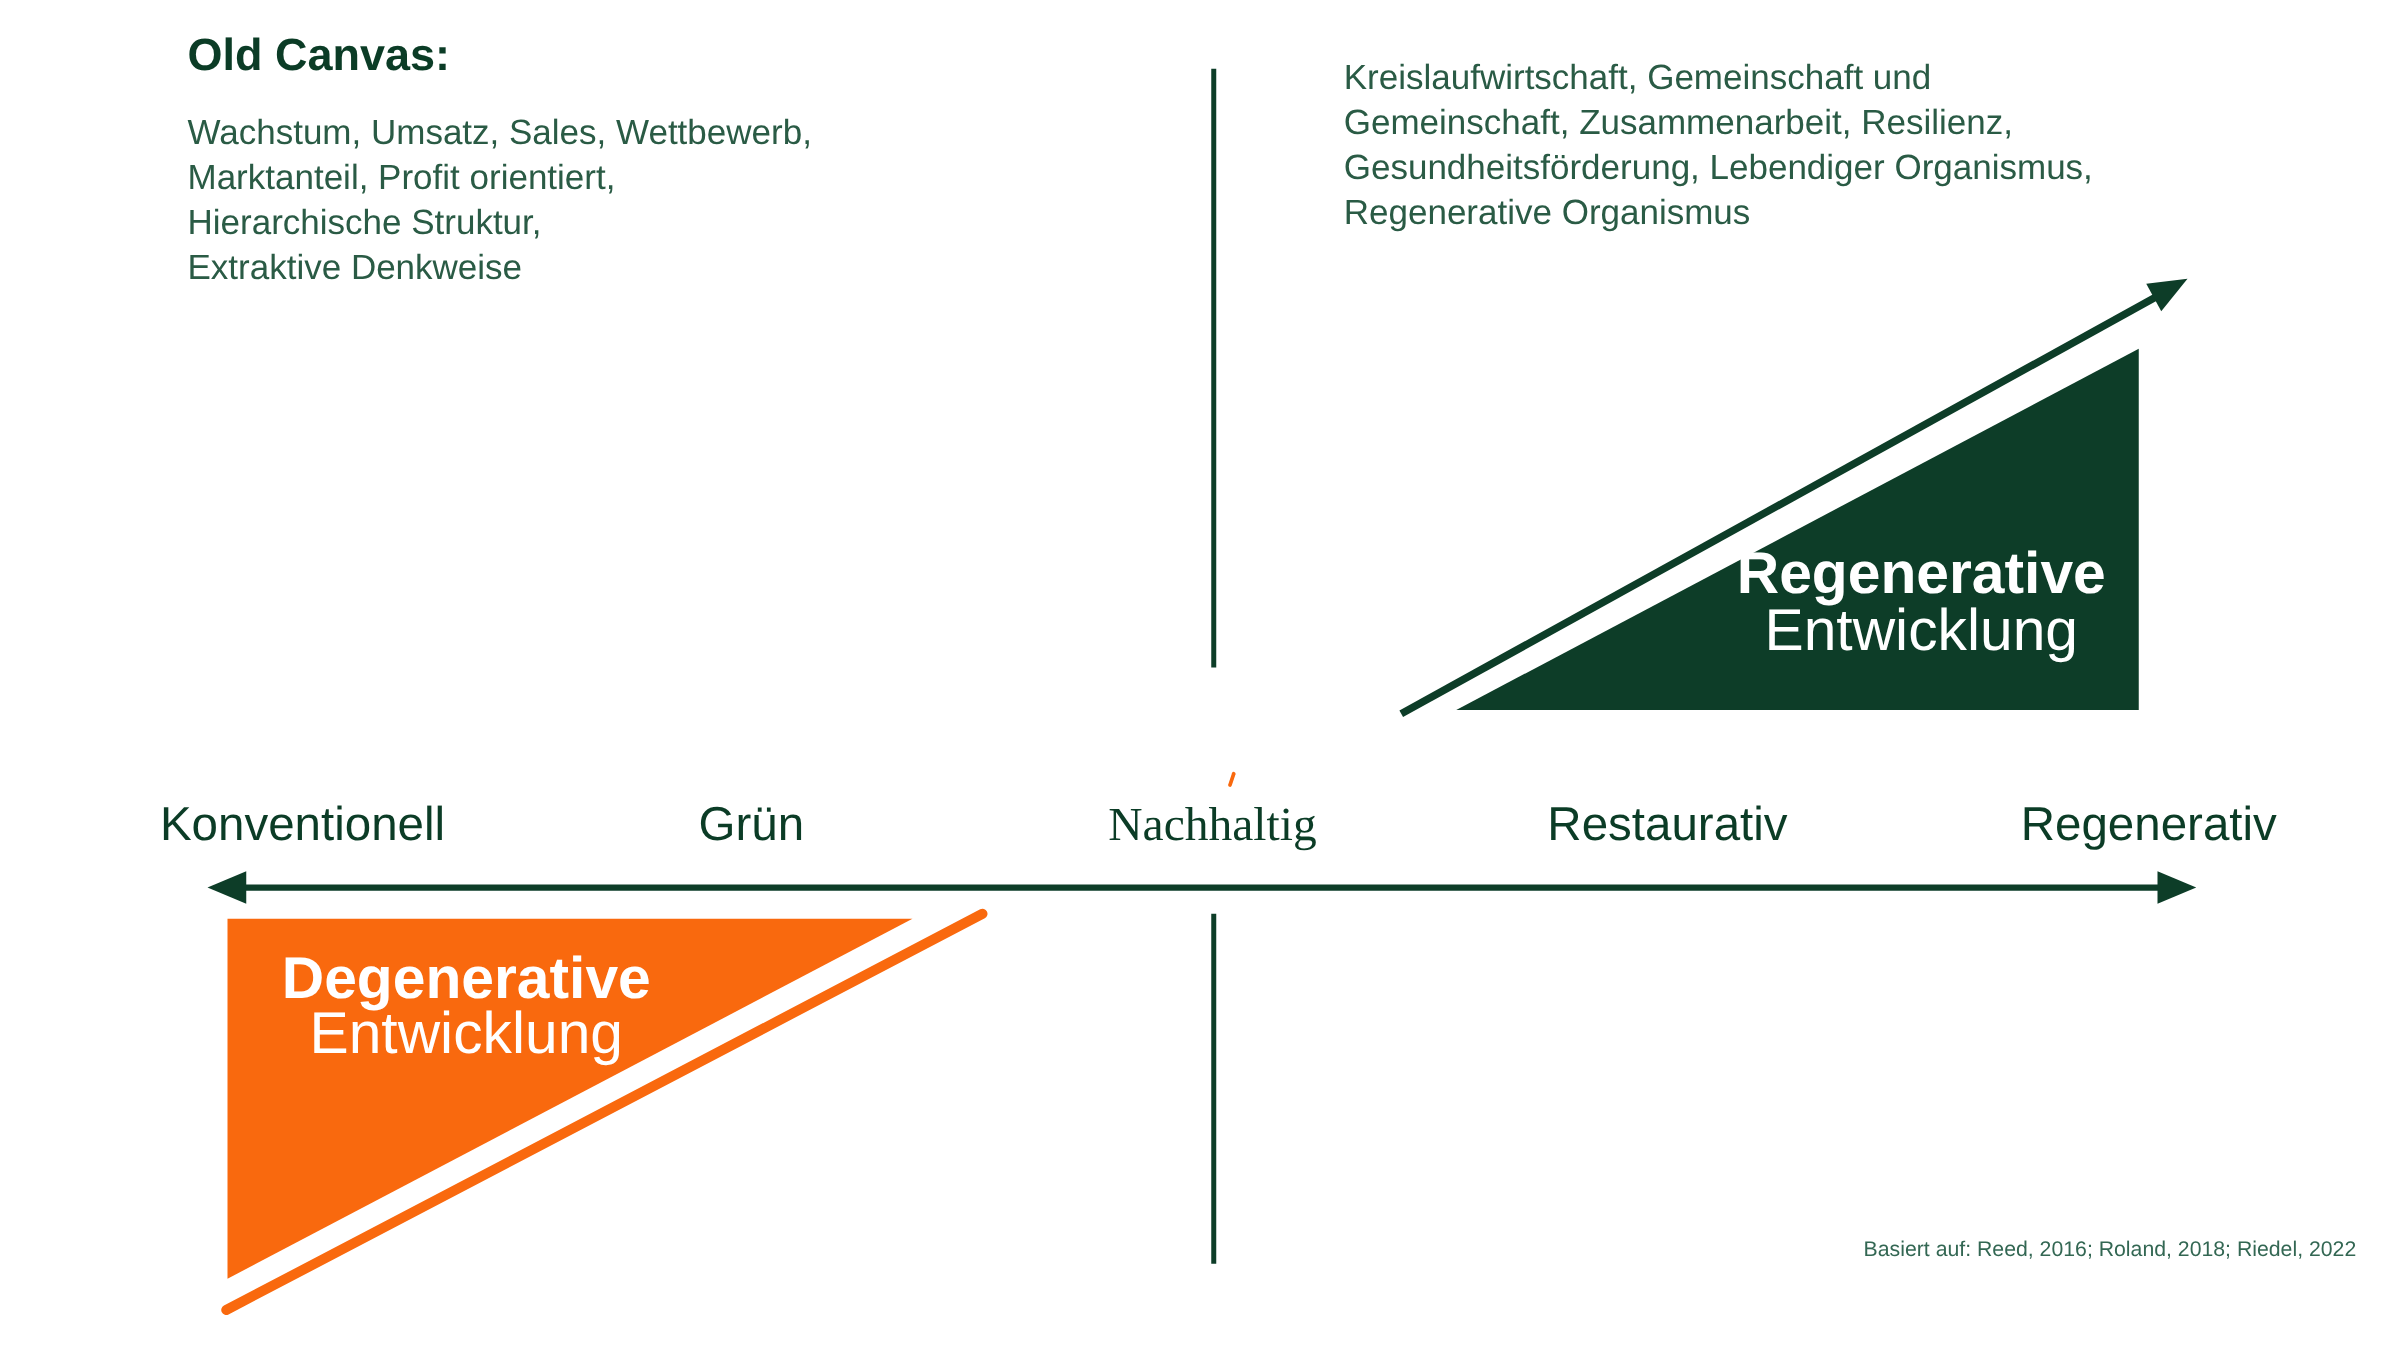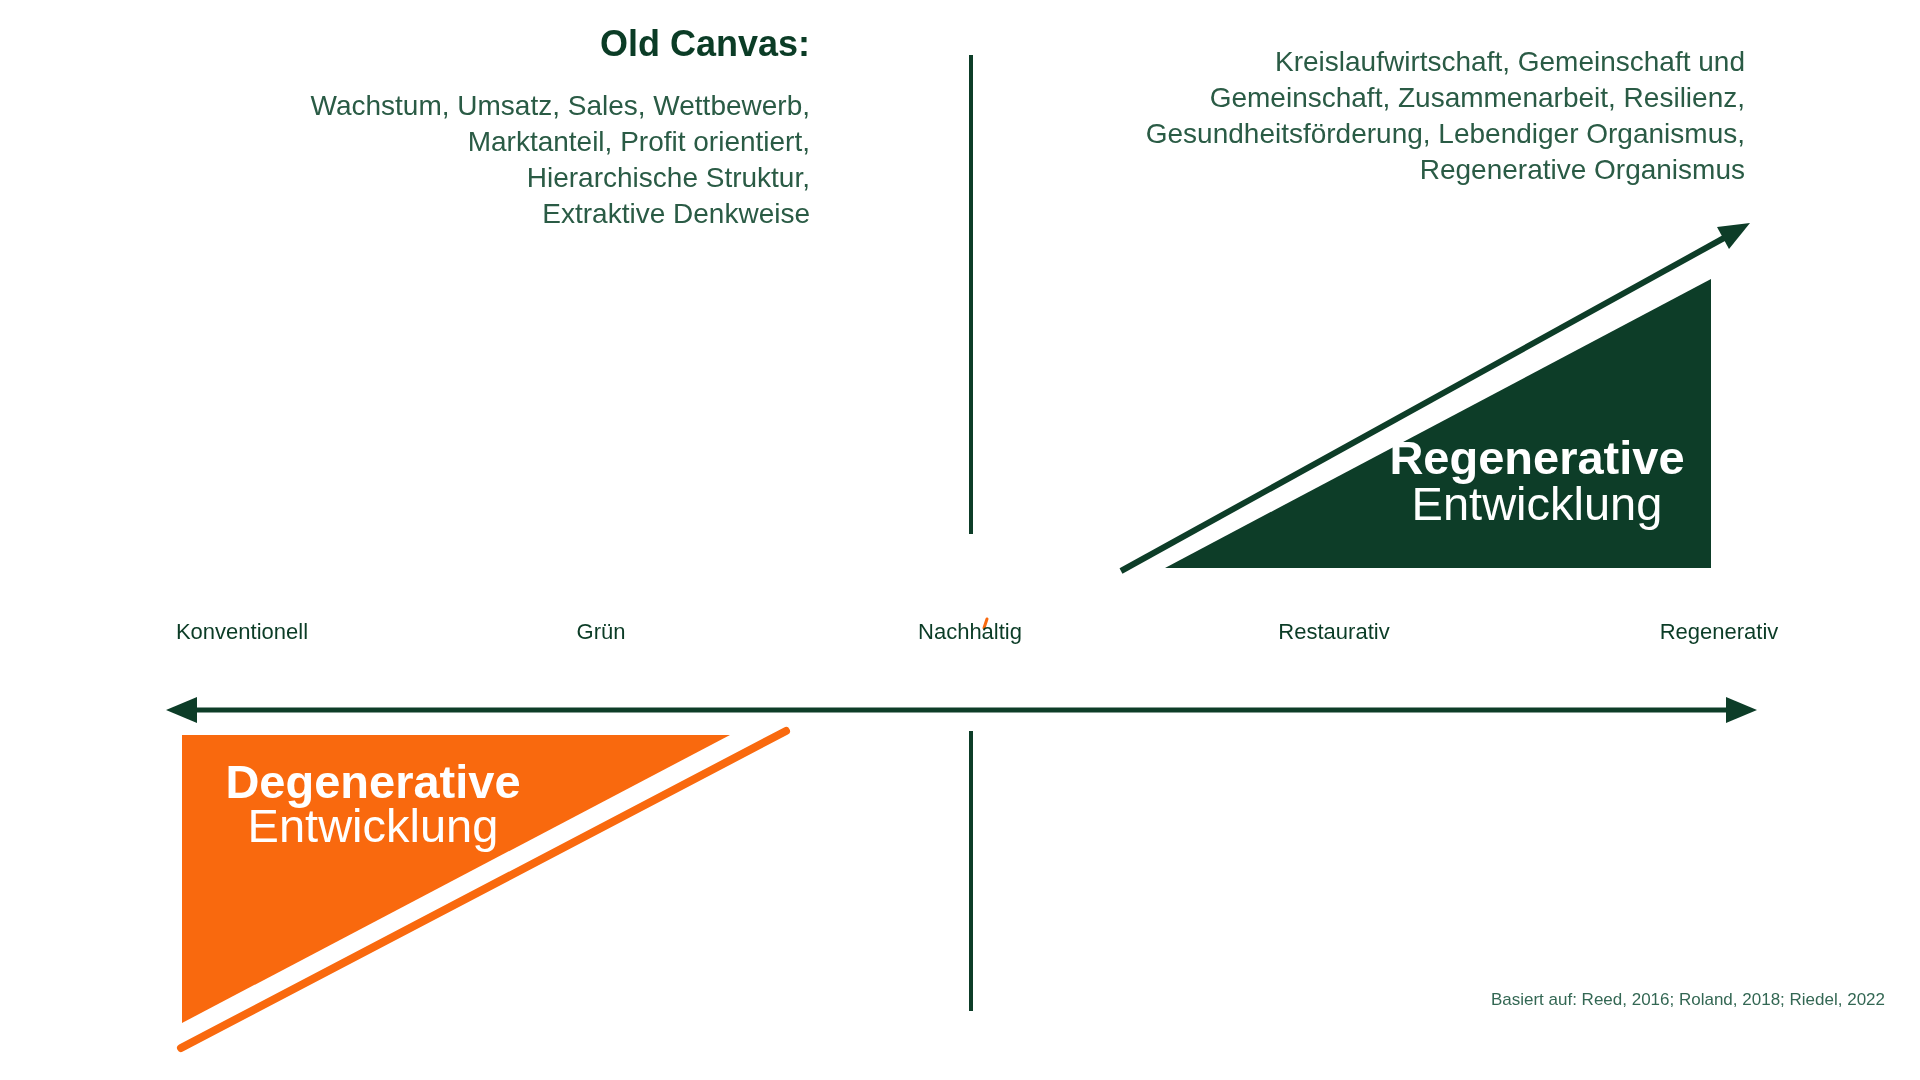--- a/index.html
+++ b/index.html
@@ -9,37 +9,37 @@
     background:#ffffff;
     overflow:hidden;
     font-family:"Liberation Sans", sans-serif;
   }
   .shape-layer{position:absolute;left:0;top:0;width:1920px;height:1080px;}
   .green-fill{fill:var(--dark-green);}
   .green-stroke{stroke:var(--dark-green);}
   .orange-fill{fill:var(--orange);}
   .orange-stroke{stroke:var(--orange);}
 
-  .canvas-block{position:absolute;text-align:right;}
+  .canvas-block{position:absolute;text-align:left;}
   .canvas-title{
     font-size:36px;font-weight:bold;line-height:44px;
     color:var(--heading-green);
   }
   .canvas-desc{
     margin-top:22px;
     font-size:28px;line-height:36px;
     color:var(--body-green);
   }
   #old-canvas{left:150px;top:22px;width:660px;}
   #new-canvas{left:1075px;top:22px;width:670px;}
 
   .axis-label{
-    position:absolute;top:612px;
+    position:absolute;top:640px;
     transform:translateX(-50%);
-    font-size:22px;line-height:40px;
+    font-size:38px;line-height:40px;
     color:var(--heading-green);
     white-space:nowrap;
   }
 
   .tri-label{
     position:absolute;text-align:center;color:#ffffff;
     font-size:47px;line-height:46px;white-space:nowrap;
   }
   #regenerative-label{left:1337px;top:435px;width:400px;}
   #degenerative-label{left:173px;top:760px;width:400px;line-height:44px;}
@@ -90,21 +90,21 @@
     <div class="canvas-desc">
       <div>Kreislaufwirtschaft, Gemeinschaft und</div>
       <div>Gemeinschaft, Zusammenarbeit, Resilienz,</div>
       <div>Gesundheitsförderung, Lebendiger Organismus,</div>
       <div>Regenerative Organismus</div>
     </div>
   </div>
 
   <div class="axis-label" style="left:242px;">Konventionell</div>
   <div class="axis-label" style="left:589px;margin-left:12px;">Grün</div>
-  <div class="axis-label" style="left:970px;">Nachhaltig</div>
+  <div class="axis-label" style="left:970px;font-family:Liberation Serif, serif;">Nachhaltig</div>
   <div class="axis-label" style="left:1334px;">Restaurativ</div>
   <div class="axis-label" style="left:1719px;">Regenerativ</div>
 
   <div class="tri-label" id="regenerative-label">
     <div class="l1">Regenerative</div>
     <div class="l2">Entwicklung</div>
   </div>
   <div class="tri-label" id="degenerative-label">
     <div class="l1">Degenerative</div>
     <div class="l2">Entwicklung</div>

